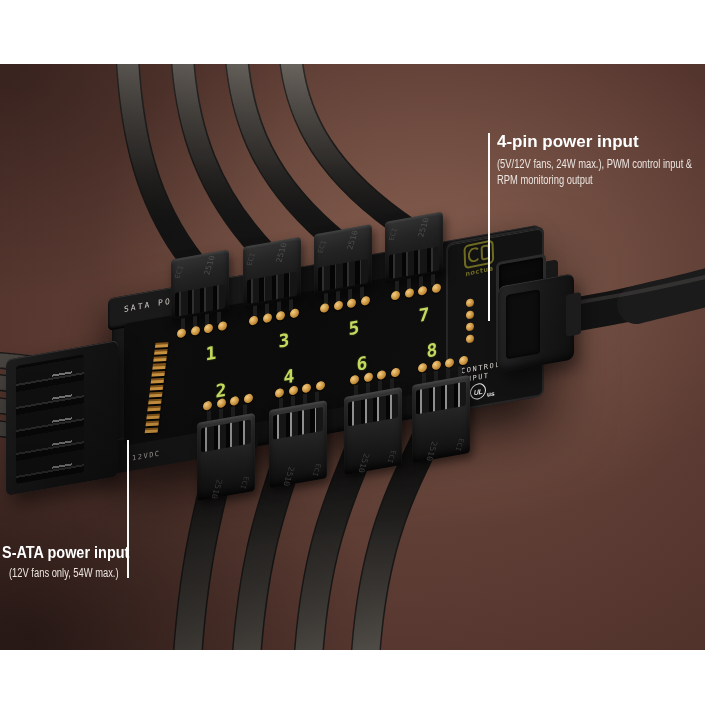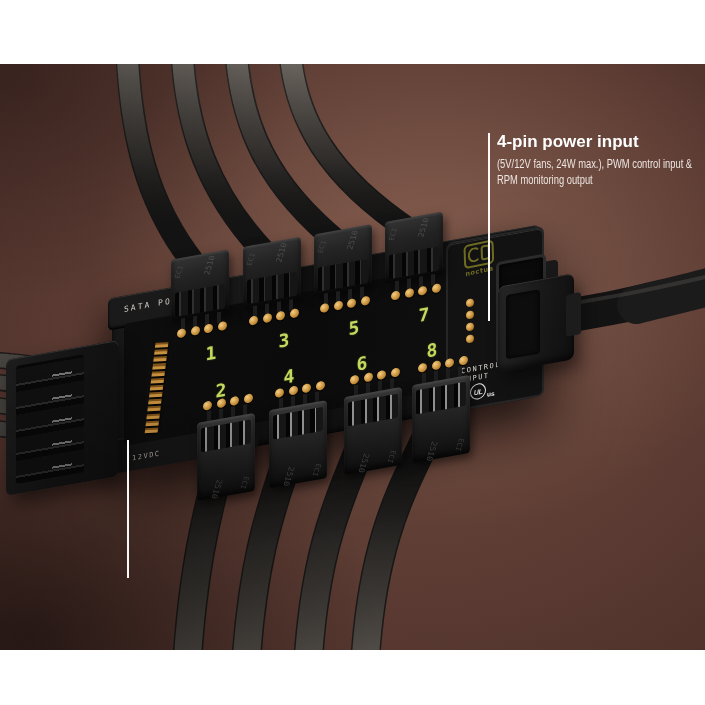--- a/index.html
+++ b/index.html
@@ -358,18 +358,22 @@
     <div class="callout-line line-4pin"></div>
     <div class="callout-line line-sata"></div>
 
     <div class="anno anno-4pin">
       <div class="anno-title">4-pin power input</div>
       <div class="anno-desc">
         <div>(5V/12V fans, 24W max.), PWM control input &amp;</div>
         <div>RPM monitoring output</div>
       </div>
     </div>
+    <div class="anno anno-sata">
+      <div class="anno-title">S-ATA power input</div>
+      <div class="anno-desc">(12V fans only, 54W max.)</div>
+    </div>
 
   </div>
 
   <div class="whitebar bar-top"></div>
   <div class="whitebar bar-bottom"></div>
 </div>
 
 </body></html>

